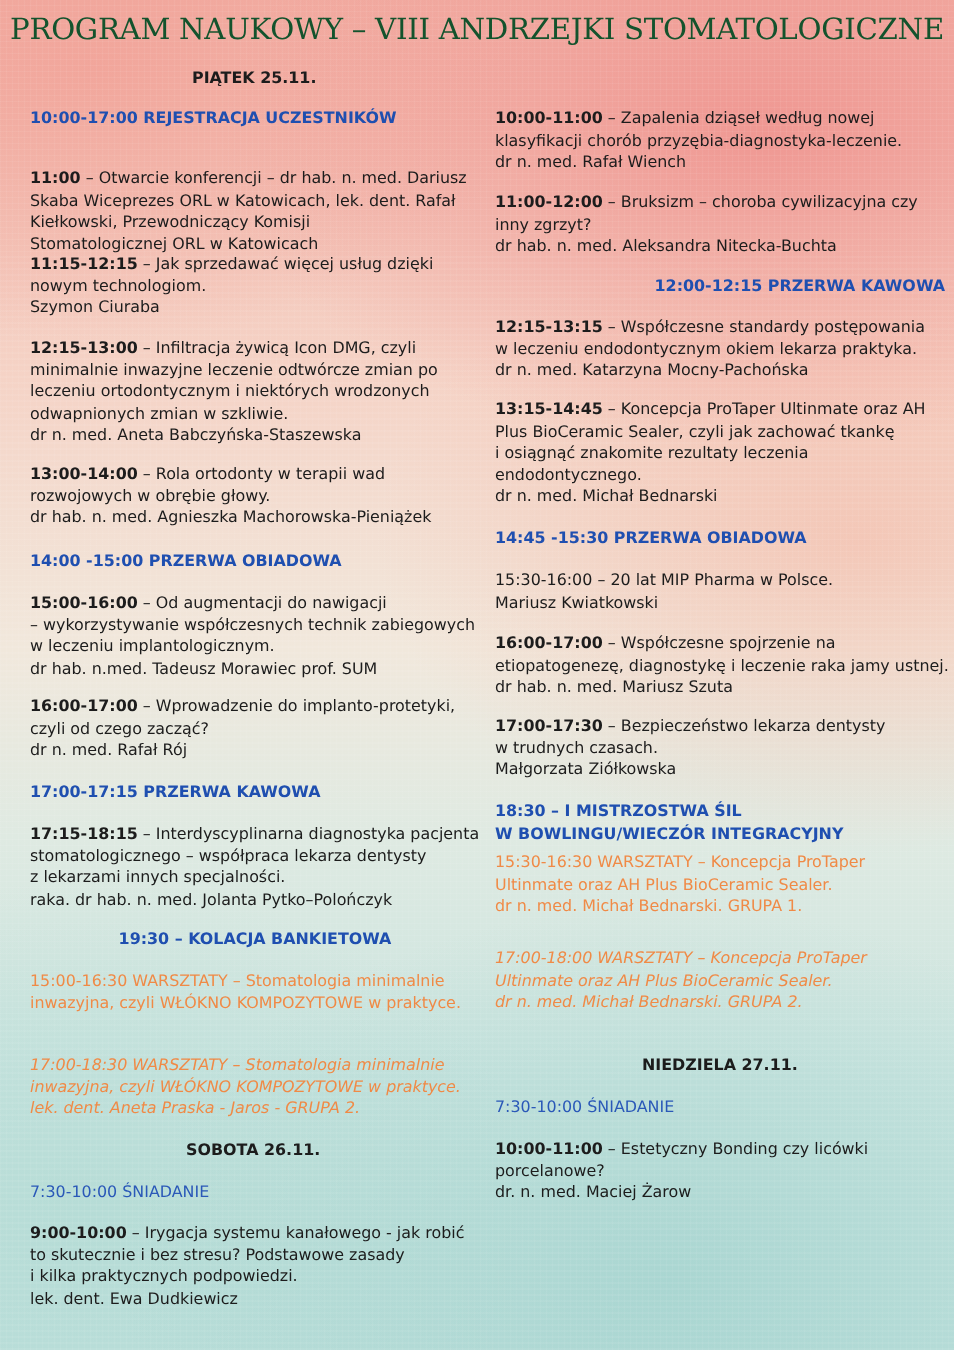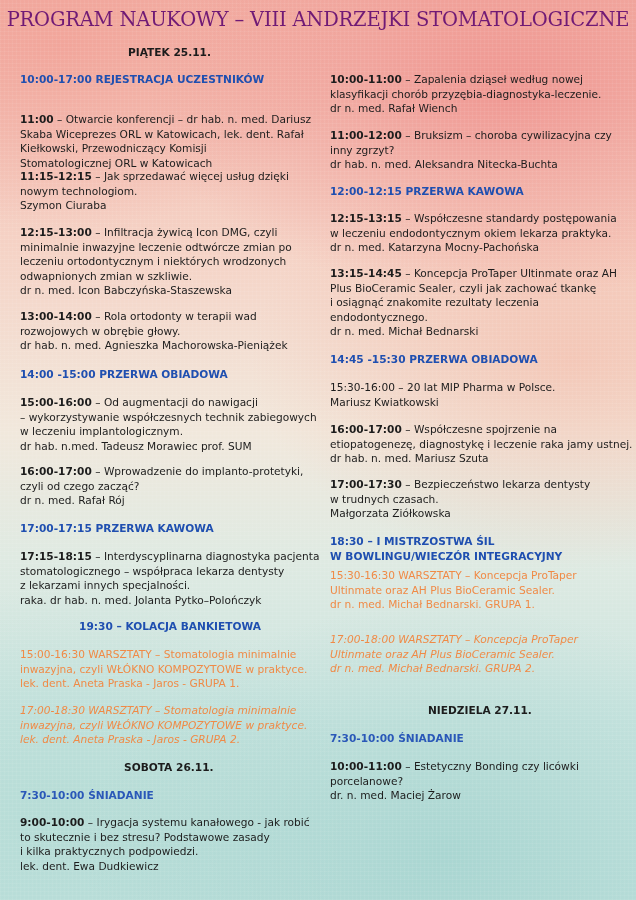--- a/index.html
+++ b/index.html
@@ -17,32 +17,32 @@
   }
   body::before {
     content: ""; position: absolute; inset: 0; pointer-events: none;
     background-image:
       repeating-linear-gradient(0deg, rgba(255,255,255,0.06) 0 1px, transparent 1px 4px),
       repeating-linear-gradient(90deg, rgba(255,255,255,0.06) 0 1px, transparent 1px 4px);
   }
   .title {
     position: absolute; left: 0; right: 0; top: 8px; text-align: center;
     font-family: "DejaVu Serif", serif; font-size: 19.5px; letter-spacing: -0.2px;
-    color: #701a75; white-space: nowrap;
+    color: #14532d; white-space: nowrap;
   }
   .col { position: absolute; top: 0; width: 300px; font-size: 10.6px; line-height: 14.5px; }
   .col.left { left: 20px; }
   .col.right { left: 330px; }
   .day {
     position: absolute; font-weight: bold; font-size: 10.6px; white-space: nowrap;
   }
   .block { position: absolute; width: 300px; }
   .block .line { white-space: nowrap; }
   .blue { color: #1f4fb0; font-weight: bold; }
-  .blue.light { font-weight: bold; color: #2a58b8; }
+  .blue.light { font-weight: normal; color: #2a58b8; }
   .orange { color: #f08a46; }
   .speaker { }
   .t { font-weight: bold; }
 </style>
 </head>
 <body>
 
 <div class="title">PROGRAM NAUKOWY – VIII ANDRZEJKI STOMATOLOGICZNE</div>
 
 <div class="col left">
@@ -61,21 +61,21 @@
     <div class="line"><span class="t">11:15-12:15</span> <span>– Jak sprzedawać więcej usług dzięki</span></div>
     <div class="line">nowym technologiom.</div>
     <div class="line speaker">Szymon Ciuraba</div>
   </div>
 
   <div class="block" style="top:225px;">
     <div class="line"><span class="t">12:15-13:00</span> <span>– Infiltracja żywicą Icon DMG, czyli</span></div>
     <div class="line">minimalnie inwazyjne leczenie odtwórcze zmian po</div>
     <div class="line">leczeniu ortodontycznym i niektórych wrodzonych</div>
     <div class="line">odwapnionych zmian w szkliwie.</div>
-    <div class="line speaker">dr n. med. Icon Babczyńska-Staszewska</div>
+    <div class="line speaker">dr n. med. Aneta Babczyńska-Staszewska</div>
   </div>
 
   <div class="block" style="top:309px;">
     <div class="line"><span class="t">13:00-14:00</span> <span>– Rola ortodonty w terapii wad</span></div>
     <div class="line">rozwojowych w obrębie głowy.</div>
     <div class="line speaker">dr hab. n. med. Agnieszka Machorowska-Pieniążek</div>
   </div>
 
   <div class="block blue" style="top:367px;">14:00 -15:00 PRZERWA OBIADOWA</div>
 
@@ -99,21 +99,20 @@
     <div class="line">stomatologicznego – współpraca lekarza dentysty</div>
     <div class="line">z lekarzami innych specjalności.</div>
     <div class="line speaker">raka. dr hab. n. med. Jolanta Pytko–Polończyk</div>
   </div>
 
   <div class="block blue" style="top:619px;text-align:center;">19:30 – KOLACJA BANKIETOWA</div>
 
   <div class="block orange" style="top:647px;">
     <div class="line">15:00-16:30 WARSZTATY – Stomatologia minimalnie</div>
     <div class="line">inwazyjna, czyli WŁÓKNO KOMPOZYTOWE w praktyce.</div>
-    <div class="line speaker">lek. dent. Aneta Praska - Jaros - GRUPA 1.</div>
   </div>
 
   <div class="block orange" style="top:703px; font-style:italic;">
     <div class="line">17:00-18:30 WARSZTATY – Stomatologia minimalnie</div>
     <div class="line">inwazyjna, czyli WŁÓKNO KOMPOZYTOWE w praktyce.</div>
     <div class="line">lek. dent. Aneta Praska - Jaros - GRUPA 2.</div>
   </div>
 
   <div class="day" style="left:104px; top:760px;">SOBOTA 26.11.</div>
 
@@ -133,21 +132,21 @@
     <div class="line">klasyfikacji chorób przyzębia-diagnostyka-leczenie.</div>
     <div class="line speaker">dr n. med. Rafał Wiench</div>
   </div>
 
   <div class="block" style="top:128px;">
     <div class="line"><span class="t">11:00-12:00</span> <span>– Bruksizm – choroba cywilizacyjna czy</span></div>
     <div class="line">inny zgrzyt?</div>
     <div class="line speaker">dr hab. n. med. Aleksandra Nitecka-Buchta</div>
   </div>
 
-  <div class="block blue" style="top:184px;">12:00-12:15 PRZERWA KAWOWA</div>
+  <div class="block blue" style="top:184px;text-align:right;">12:00-12:15 PRZERWA KAWOWA</div>
 
   <div class="block" style="top:211px;">
     <div class="line"><span class="t">12:15-13:15</span> <span>– Współczesne standardy postępowania</span></div>
     <div class="line">w leczeniu endodontycznym okiem lekarza praktyka.</div>
     <div class="line speaker">dr n. med. Katarzyna Mocny-Pachońska</div>
   </div>
 
   <div class="block" style="top:266px;">
     <div class="line"><span class="t">13:15-14:45</span> <span>– Koncepcja ProTaper Ultinmate oraz AH</span></div>
     <div class="line">Plus BioCeramic Sealer, czyli jak zachować tkankę</div>

